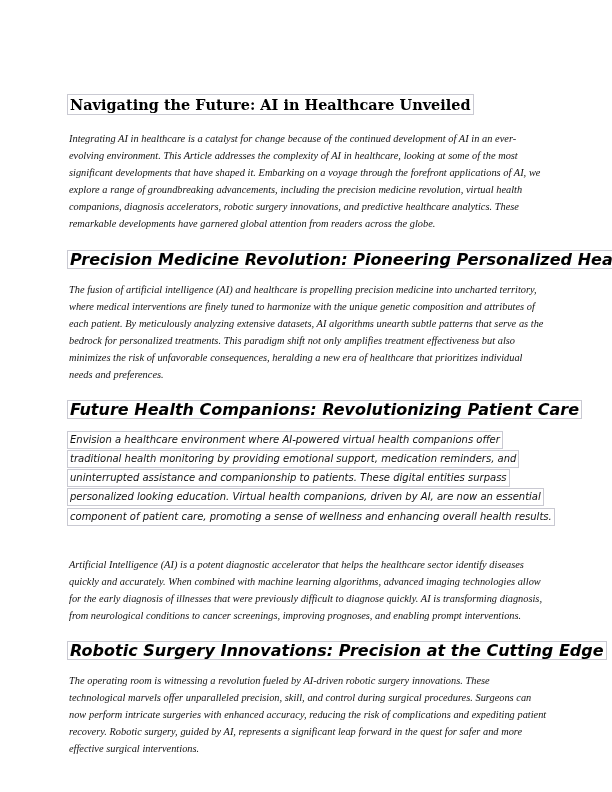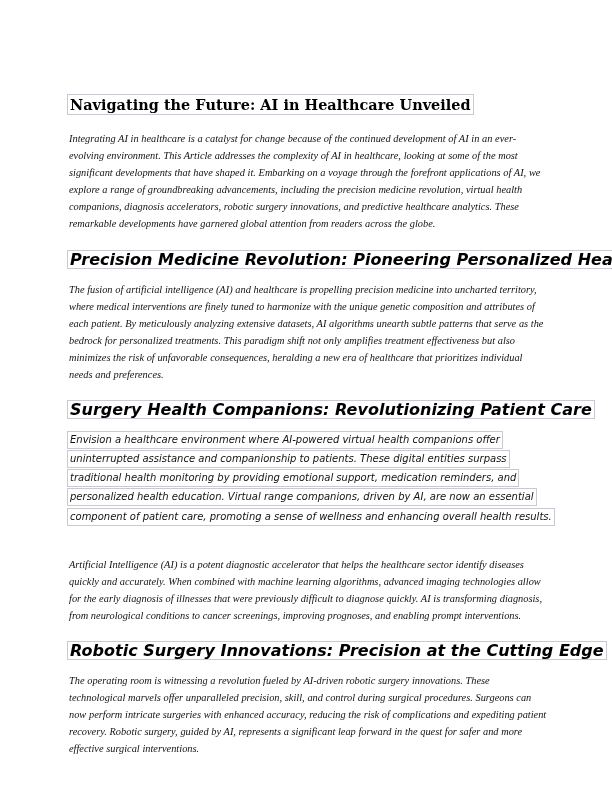--- a/index.html
+++ b/index.html
@@ -122,28 +122,28 @@
 
   <div class="gap-before-heading"></div>
   <div class="heading-block">
     <span class="section-heading">Precision Medicine Revolution: Pioneering Personalized Healthcare</span>
   </div>
   <div class="gap-after-heading"></div>
   <p class="para">The fusion of artificial intelligence (AI) and healthcare is propelling precision medicine into uncharted territory, where medical interventions are finely tuned to harmonize with the unique genetic composition and attributes of each patient. By meticulously analyzing extensive datasets, AI algorithms unearth subtle patterns that serve as the bedrock for personalized treatments. This paradigm shift not only amplifies treatment effectiveness but also minimizes the risk of unfavorable consequences, heralding a new era of healthcare that prioritizes individual needs and preferences.</p>
 
   <div class="gap-before-heading"></div>
   <div class="heading-block">
-    <span class="section-heading">Surgery Health Companions: Revolutionizing Patient Care</span>
+    <span class="section-heading">Future Health Companions: Revolutionizing Patient Care</span>
   </div>
   <div class="gap-after-heading"></div>
   <div class="para-lines">
     <span class="tline"><span>Envision a healthcare environment where AI-powered virtual health companions offer</span></span>
+    <span class="tline"><span>traditional health monitoring by providing emotional support, medication reminders, and</span></span>
     <span class="tline"><span>uninterrupted assistance and companionship to patients. These digital entities surpass</span></span>
-    <span class="tline"><span>traditional health monitoring by providing emotional support, medication reminders, and</span></span>
-    <span class="tline"><span>personalized health education. Virtual range companions, driven by AI, are now an essential</span></span>
+    <span class="tline"><span>personalized looking education. Virtual health companions, driven by AI, are now an essential</span></span>
     <span class="tline"><span>component of patient care, promoting a sense of wellness and enhancing overall health results.</span></span>
   </div>
 
   <div class="gap-before-heading"></div>
   <div class="gap-after-heading"></div>
   <p class="para">Artificial Intelligence (AI) is a potent diagnostic accelerator that helps the healthcare sector identify diseases quickly and accurately. When combined with machine learning algorithms, advanced imaging technologies allow for the early diagnosis of illnesses that were previously difficult to diagnose quickly. AI is transforming diagnosis, from neurological conditions to cancer screenings, improving prognoses, and enabling prompt interventions.</p>
 
   <div class="gap-before-heading"></div>
   <div class="heading-block">
     <span class="section-heading">Robotic Surgery Innovations: Precision at the Cutting Edge</span>

